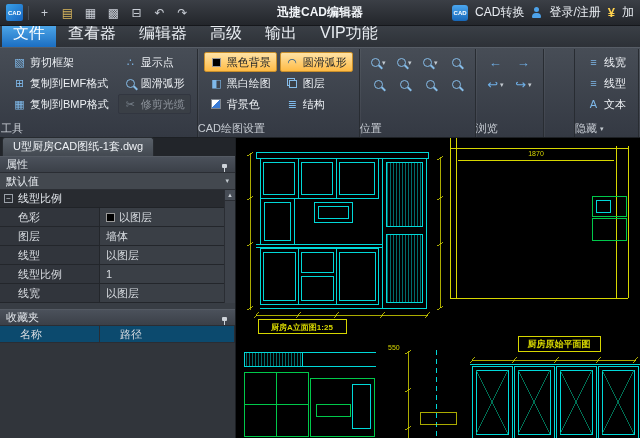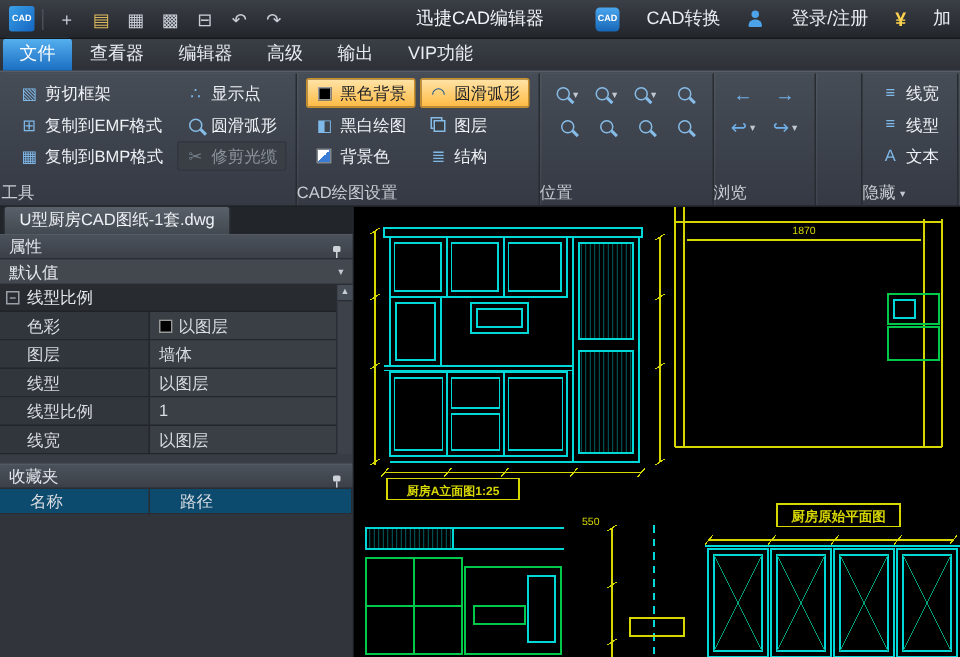--- a/index.html
+++ b/index.html
@@ -5,31 +5,31 @@
   *{box-sizing:border-box;margin:0;padding:0}
   body{font-family:"Liberation Sans","DejaVu Sans",sans-serif;background:#111}
   .window{width:640px;height:438px;background:#2e3237;position:relative;overflow:hidden;user-select:none}
 
   
   .titlebar{height:26px;background:linear-gradient(#3b3f46,#23262b);border-bottom:1px solid #15171b;display:flex;align-items:center;gap:2px;padding:0 6px;position:relative}
   .logo{width:17px;height:17px;border-radius:2px;background:linear-gradient(135deg,#3aa0e8,#1565c0);color:#fff;font-size:6px;font-weight:bold;display:flex;align-items:center;justify-content:center;flex:0 0 17px}
   .vsep{width:1px;height:14px;background:#4a4f57;margin:0 3px}
   .tbtn{width:21px;height:20px;display:flex;align-items:center;justify-content:center;font-size:12px;color:#c9ced6;border-radius:2px}
   .tbtn.gold{color:#dab75c}
-  .title{position:absolute;left:50%;transform:translateX(-50%);color:#f2f5f9;font-size:12px;font-weight:normal;white-space:nowrap}
-  .tb-right{margin-left:auto;display:flex;align-items:center;gap:18px;font-size:12px;color:#e9edf2;white-space:nowrap}
+  .title{position:absolute;left:50%;transform:translateX(-50%);color:#f2f5f9;font-size:12px;font-weight:bold;white-space:nowrap}
+  .tb-right{margin-left:auto;display:flex;align-items:center;gap:7px;font-size:12px;color:#e9edf2;white-space:nowrap}
   .badge{width:16px;height:16px;border-radius:3px;background:linear-gradient(#4aa6ee,#1767b8);color:#fff;font-size:6px;font-weight:bold;display:flex;align-items:center;justify-content:center}
   .person{width:11px;height:11px;position:relative;display:inline-block}
   .person::before{content:"";position:absolute;left:3px;top:0;width:5px;height:5px;border-radius:50%;background:#4da3ea}
   .person::after{content:"";position:absolute;left:1px;top:5.5px;width:9px;height:5px;border-radius:4px 4px 1px 1px;background:#4da3ea}
   .yen{color:#ffd24e;font-weight:bold;font-size:13px}
 
   
   .menubar{height:21px;background:linear-gradient(#3a3f46,#2d3137);display:flex;align-items:flex-end;padding:0 2px;gap:1px}
-  .mtab{padding:2px 11px 3px;font-size:12px;color:#e8ecf1;border-radius:3px 3px 0 0;cursor:default}
+  .mtab{padding:2px 11px 3px;font-size:16px;color:#e8ecf1;border-radius:3px 3px 0 0;cursor:default}
   .mtab.active{background:linear-gradient(#58b2f0,#1b6ec2);color:#fff}
 
   
   .ribbon{height:91px;background:linear-gradient(#474d56,#343943);border-top:1px solid #575d66;border-bottom:1px solid #1d2024;display:flex;padding:1px 1px 0}
   .rgroup{padding:3px 6px 14px;display:flex;flex-direction:column;gap:1px;position:relative;border-right:1px solid #282c32;box-shadow:1px 0 0 rgba(255,255,255,.05)}
   .glabel{position:absolute;bottom:1px;left:0;right:0;text-align:center;font-size:11px;color:#c7ccd3;display:flex;justify-content:flex-start;gap:3px;align-items:center}
   .cols{display:flex;gap:3px}
   .rows{display:flex;flex-direction:column;gap:1px}
   .rbtn{display:flex;align-items:center;gap:4px;padding:1px 5px;font-size:11px;color:#eef1f5;height:20px;border:1px solid transparent;border-radius:2px;white-space:nowrap;cursor:default}
   .rbtn .ic{width:13px;flex:0 0 13px;text-align:center;color:#7fb9ea;font-size:11px;display:flex;align-items:center;justify-content:center}

